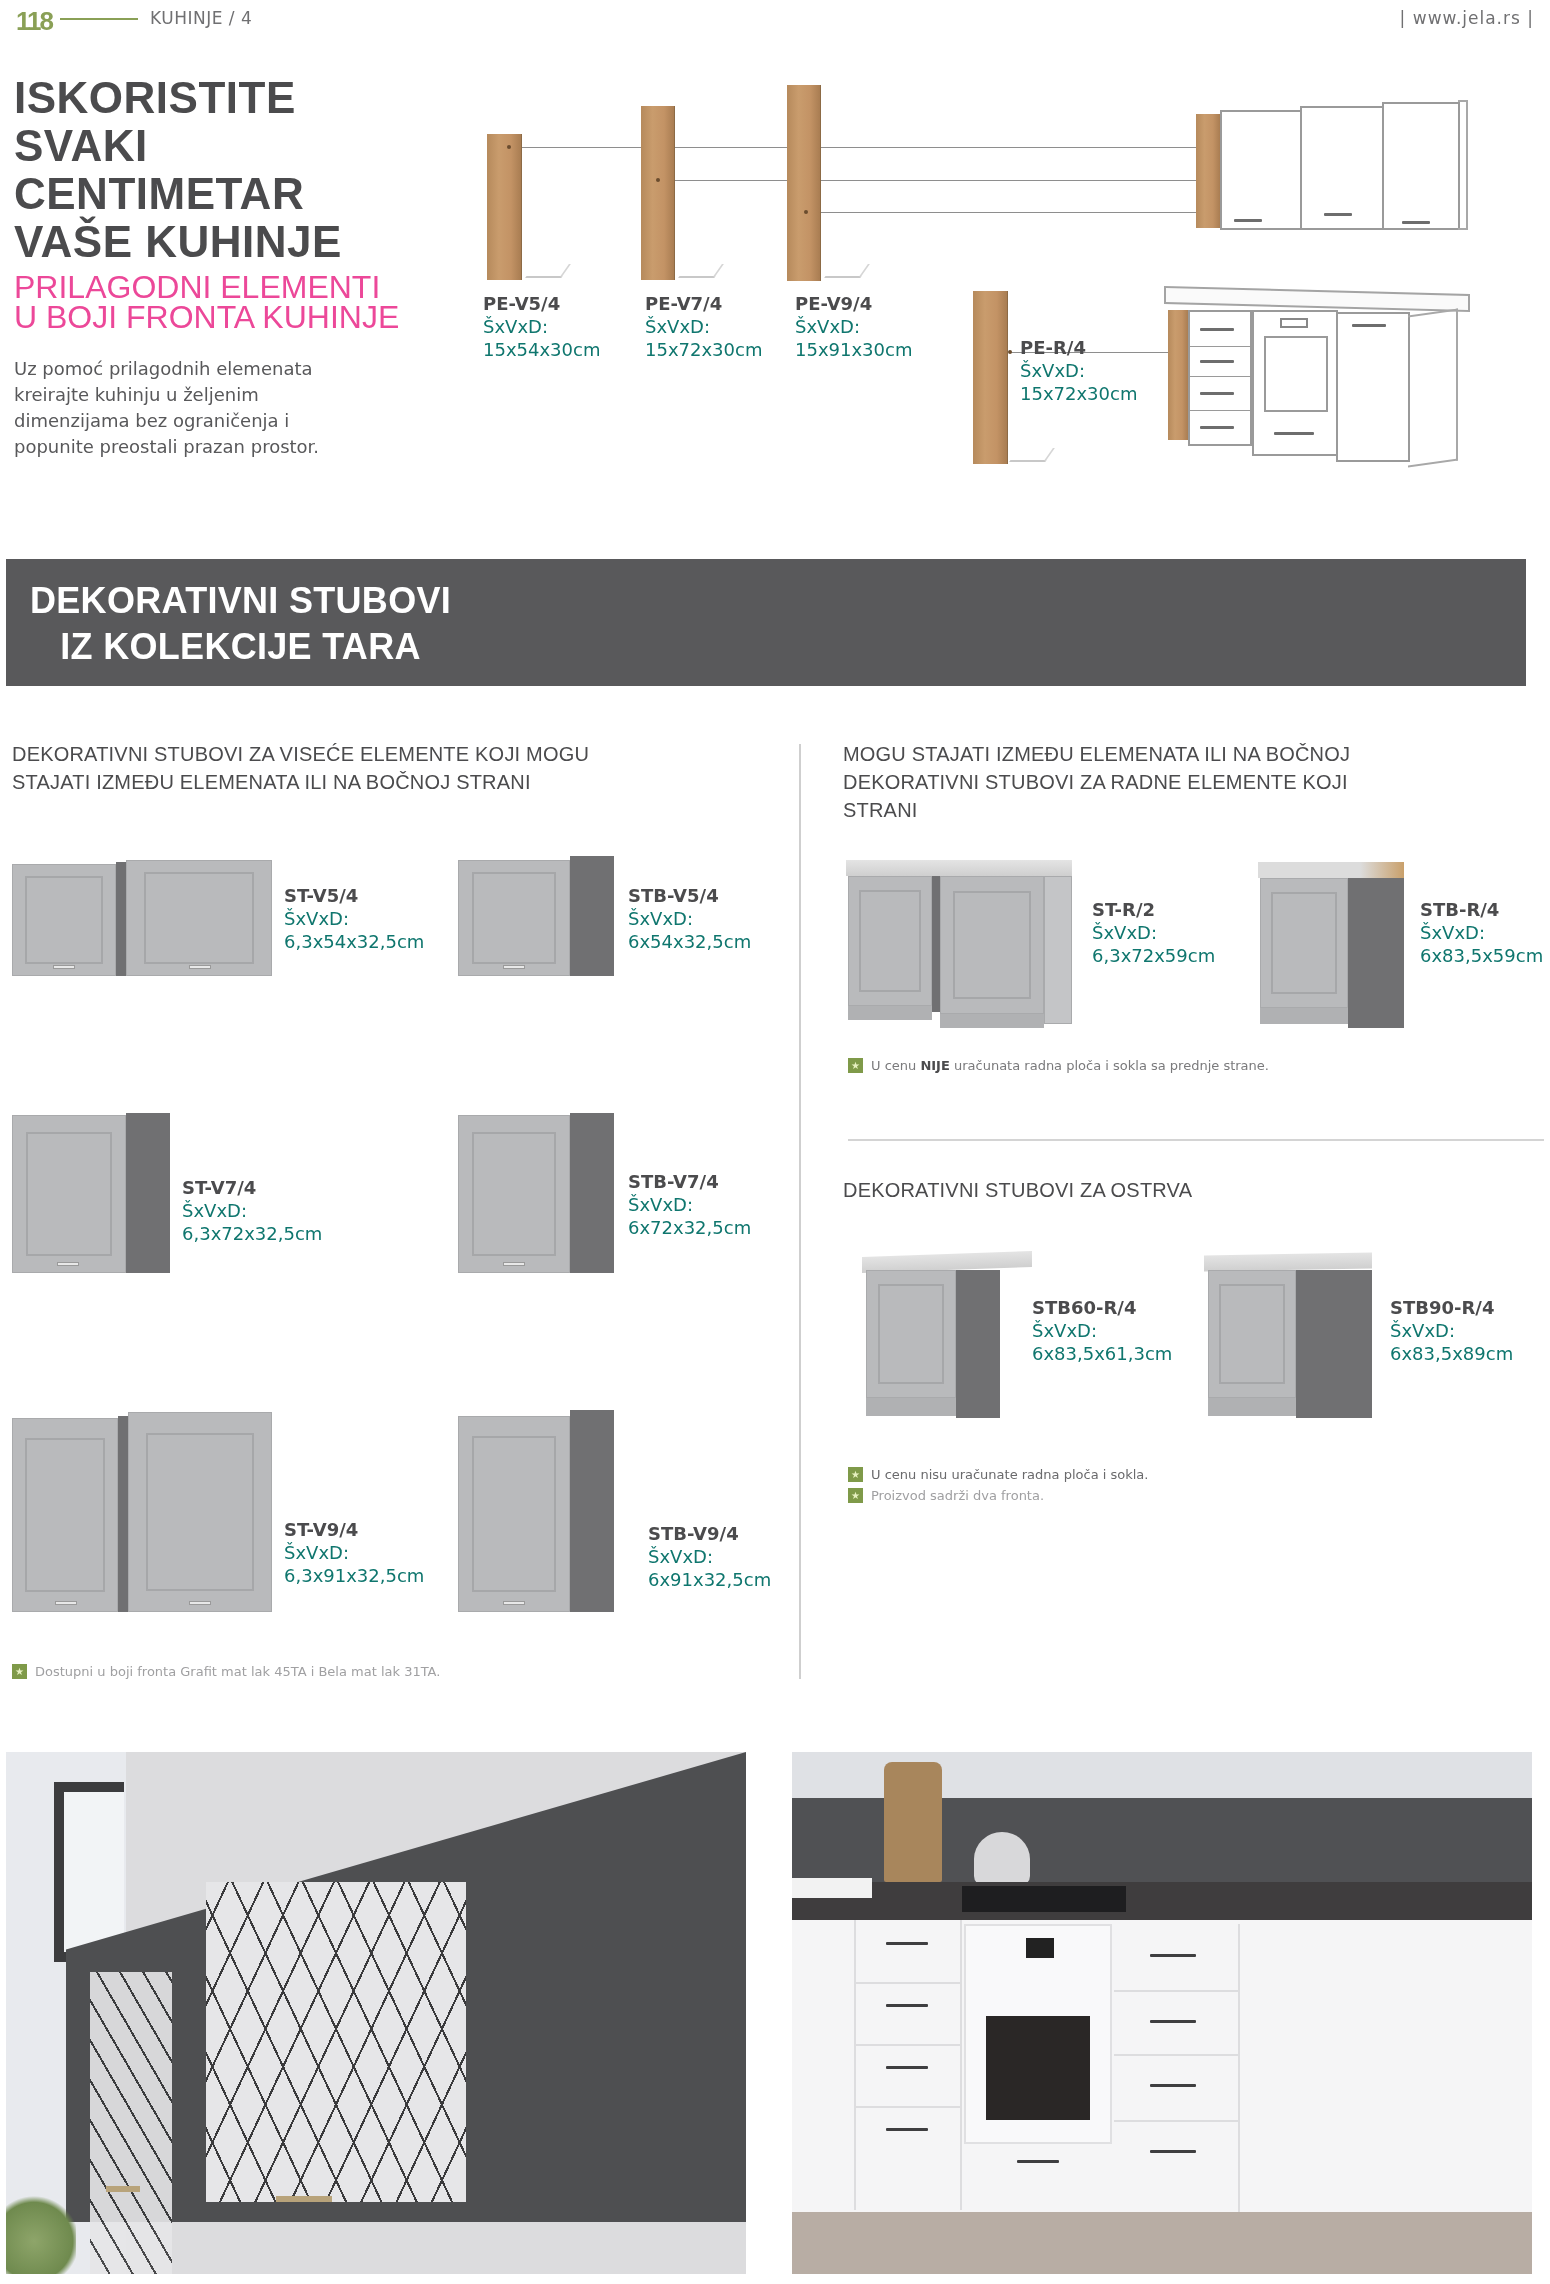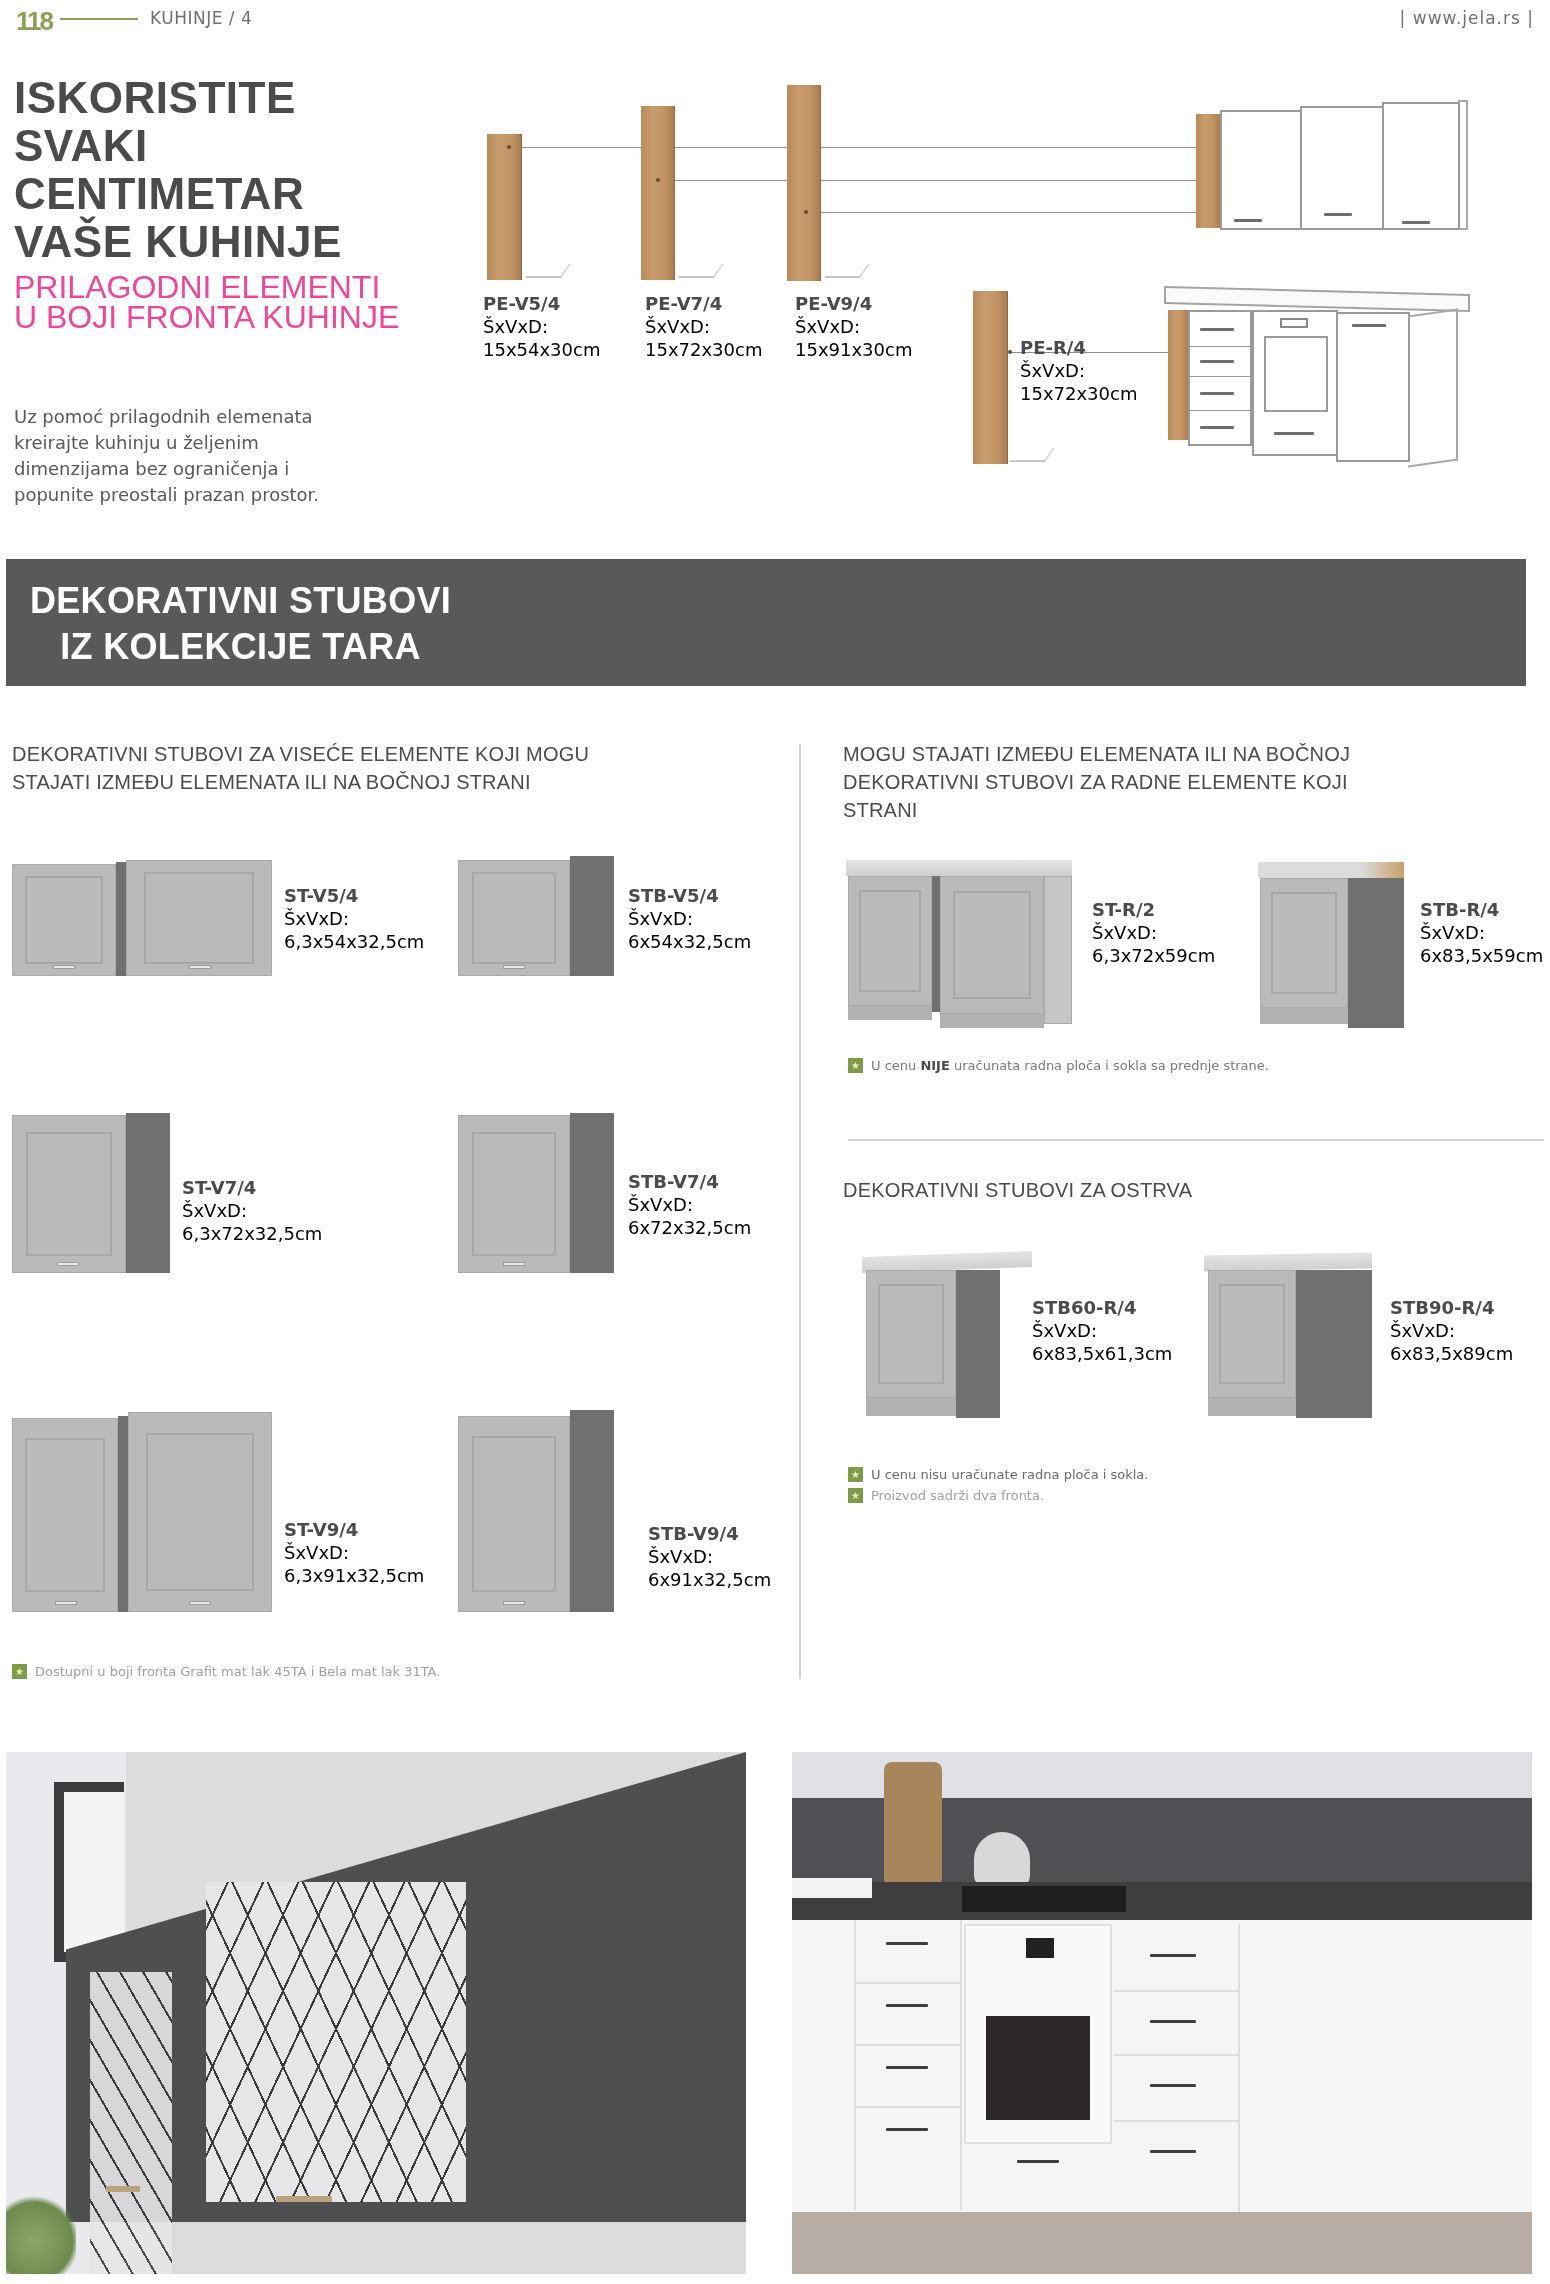--- a/index.html
+++ b/index.html
@@ -9,30 +9,30 @@
 
   
   .page-num { left: 16px; top: 6px; font-size: 26px; font-weight: bold; color: #8aa056; letter-spacing: -2px; font-family: "Liberation Sans", sans-serif; }
   .page-num-line { left: 56px; top: 18px; width: 78px; height: 2px; background: #8aa056; }
   .section-crumb { left: 150px; top: 8px; font-size: 17px; color: #707072; letter-spacing: 0.5px; }
   .site-url { right: 16px; top: 8px; font-size: 17px; color: #707072; letter-spacing: 1px; }
 
   
   .hero-title { left: 14px; top: 74px; font-size: 44px; line-height: 48px; font-weight: bold; color: #4b4b4d; letter-spacing: 0.5px; font-family: "Liberation Sans", sans-serif; }
   .hero-sub { left: 14px; top: 272px; font-size: 32px; line-height: 30px; color: #ec4899; font-family: "Liberation Sans", sans-serif; }
-  .hero-body { left: 14px; top: 356px; font-size: 18px; line-height: 26px; color: #58585a; width: 340px; margin-top: 48px; }
+  .hero-body { left: 14px; top: 356px; font-size: 18px; line-height: 26px; color: #58585a; width: 340px; }
 
   
   .wood { background: linear-gradient(90deg, #b68a5c 0%, #c99c6d 35%, #c39365 70%, #a97d52 100%); box-shadow: 1px 0 0 #8c6a45; }
   .foot { height: 14px; border-bottom: 2px solid #c8c8c8; border-right: 2px solid #d6d6d6; transform: skewX(-35deg); }
   .lead { height: 1px; background: #8e8e8e; }
   .lead-dot { width: 4px; height: 4px; border-radius: 2px; background: #6a4c2e; }
 
   .prod-code { font-size: 18px; font-weight: bold; color: #4b4b4d; line-height: 23px; }
-  .prod-dimlbl, .prod-dim { font-size: 18px; color: #000000; line-height: 23px; }
+  .prod-dimlbl, .prod-dim { font-size: 18px; color: #0f766e; line-height: 23px; }
 
   
   .line-box { border: 2px solid #9a9a9a; background: #fff; }
   .handle { height: 3px; background: #6d6d6d; border-radius: 1px; }
 
   
   .banner { left: 6px; top: 559px; width: 1520px; height: 127px; background: #59595b; }
   .banner-title { left: 30px; top: 578px; font-size: 36px; line-height: 46px; font-weight: bold; color: #ffffff; font-family: "Liberation Sans", sans-serif; letter-spacing: 0.3px; text-align: center; }
 
   .col-title { font-size: 20px; line-height: 28px; color: #4b4b4d; font-family: "Liberation Sans", sans-serif; letter-spacing: 0.2px; }

